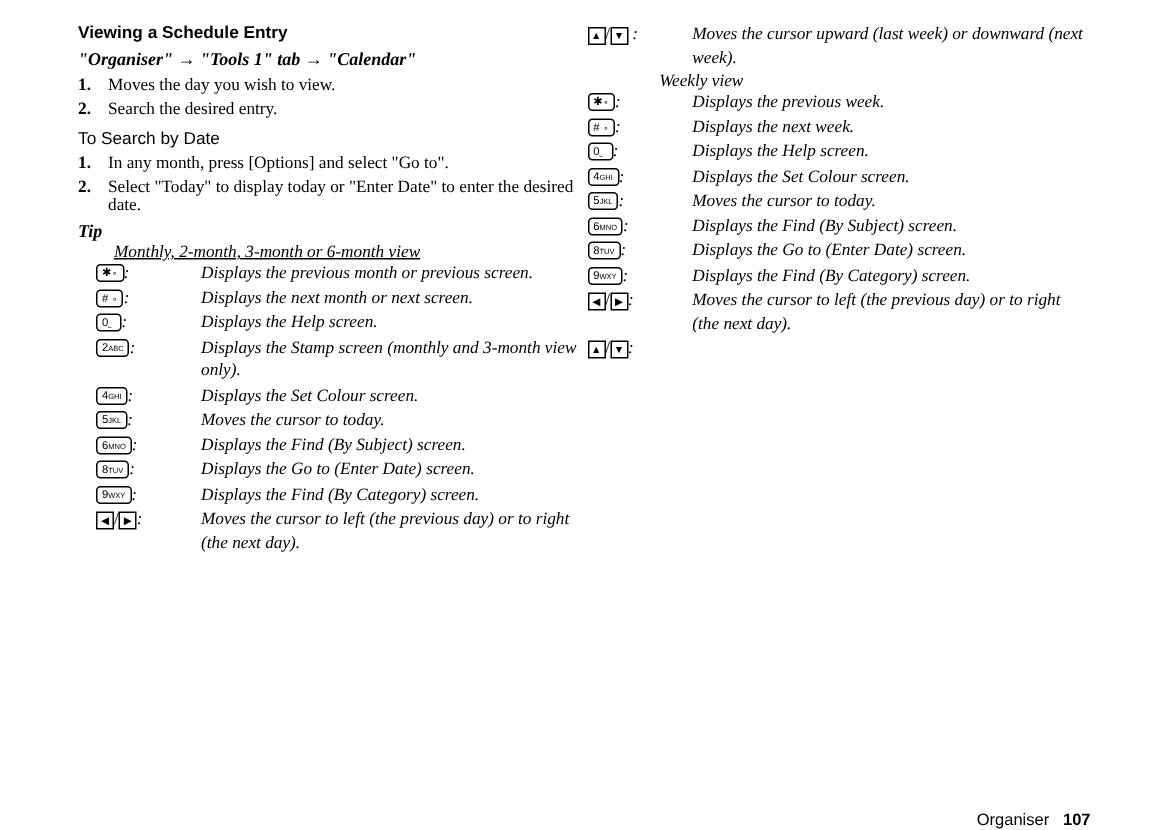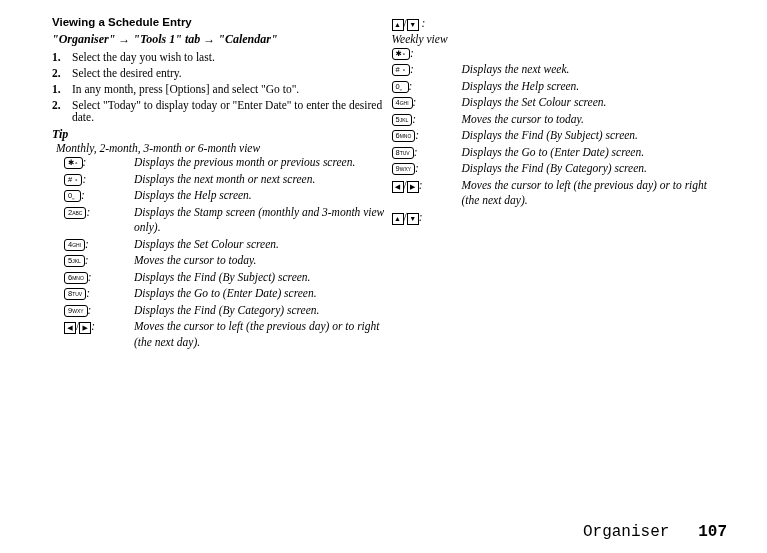--- a/index.html
+++ b/index.html
@@ -107,58 +107,61 @@
       font-style: normal;
     }
     .arrow-lr {
       border-radius: 0;
     }
     .arrow-ud {
       border-radius: 0;
     }
     .view-label {
       font-style: italic;
-      margin-left: 4px;
-      margin-bottom: 1px;
+      margin-left: 24px;
+      margin-bottom: 1px;
+      text-decoration: underline;
     }
     .footer {
       position: absolute;
-      bottom: 12px;
+      bottom: 0;
       right: 40px;
-      font-size: 16px;
-      font-family: Liberation Mono, monospace;
+      font-size: 11px;
+      font-family: Liberation Sans, sans-serif;
     }
     .footer .page {
       font-weight: bold;
     }
     .colon {
       font-style: italic;
     }
     .view-label-first {
       font-style: italic;
       margin-bottom: 1px;
+      margin-left: 48px;
     }
   </style>
 </head>
 <body>
 
 <div class="columns">
   <div class="col">
     <div class="heading">Viewing a Schedule Entry</div>
     <div class="subtitle">"Organiser" → "Tools 1" tab → "Calendar"</div>
 
     <div class="step">
       <div class="step-num">1.</div>
-      <div class="step-text">Select the day you wish to last.</div>
+      <div class="step-text">Moves the day you wish to view.</div>
     </div>
     <div class="step">
       <div class="step-num">2.</div>
-      <div class="step-text">Select the desired entry.</div>
-    </div>
-
+      <div class="step-text">Search the desired entry.</div>
+    </div>
+
+    <div class="section-label">To Search by Date</div>
 
     <div class="step">
       <div class="step-num">1.</div>
       <div class="step-text">In any month, press [Options] and select "Go to".</div>
     </div>
     <div class="step">
       <div class="step-num">2.</div>
       <div class="step-text">Select "Today" to display today or "Enter Date" to enter the desired date.</div>
     </div>
 
@@ -207,27 +210,29 @@
           <div class="key-desc">Moves the cursor to left (the previous day) or to right (the next day).</div>
         </div>
       </div>
   </div>
 
   <div class="col">
     <div class="key-row">
       <div class="key-icon-cell" style="padding-left:0">
         <span class="arrow-key arrow-ud">▲</span>/<span class="arrow-key arrow-ud">▼</span><span class="colon"> :</span>
       </div>
+      <div class="key-desc">Moves the cursor upward (last week) or downward (next week).</div>
     </div>
 
     <div class="view-label-first">Weekly view</div>
 
     <div id="weekly-list">
         <div class="key-row">
           <div class="key-icon-cell" style="padding-left: 0px;"><span class="key">✱<sub>⚬</sub></span><span class="colon">:</span></div>
+          <div class="key-desc">Displays the previous week.</div>
         </div>
         <div class="key-row">
           <div class="key-icon-cell" style="padding-left: 0px;"><span class="key"># <sub>⚬</sub></span><span class="colon">:</span></div>
           <div class="key-desc">Displays the next week.</div>
         </div>
         <div class="key-row">
           <div class="key-icon-cell" style="padding-left: 0px;"><span class="key">0<sub>⎵</sub></span><span class="colon">:</span></div>
           <div class="key-desc">Displays the Help screen.</div>
         </div>
         <div class="key-row">

